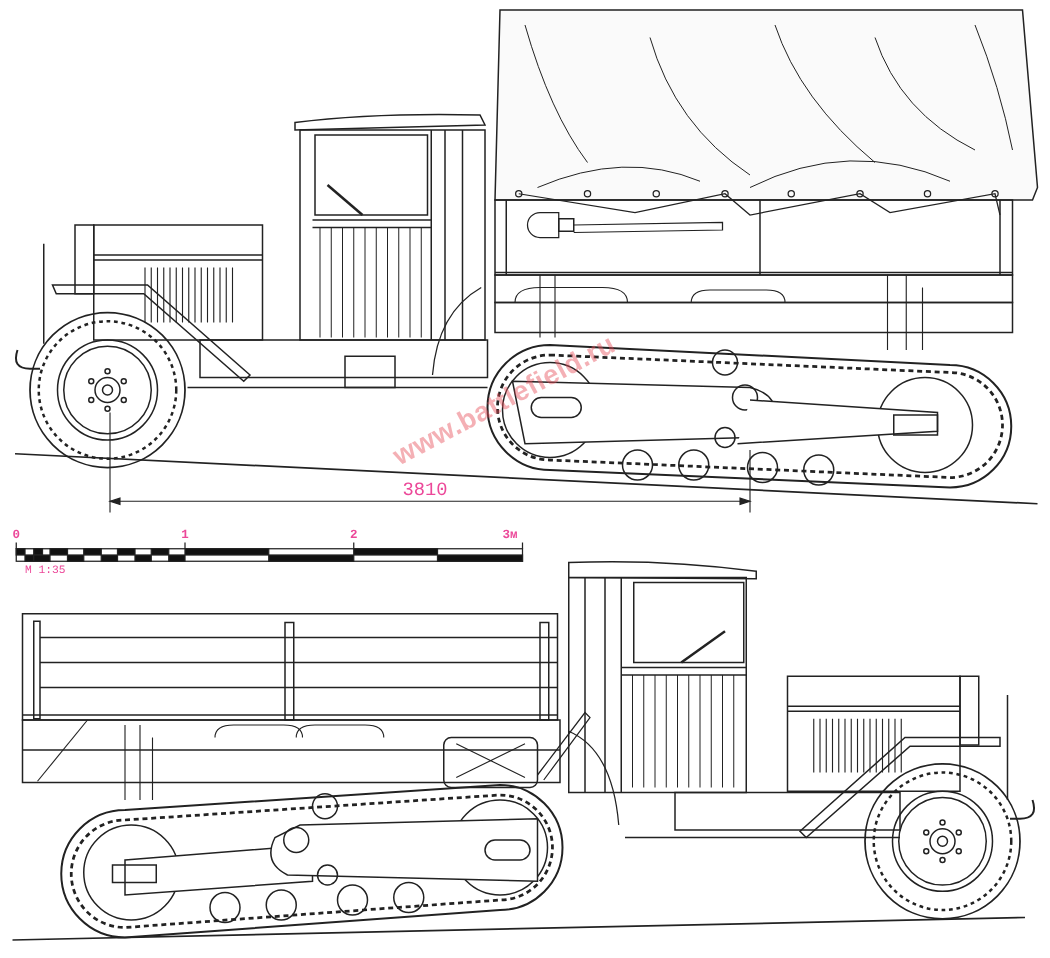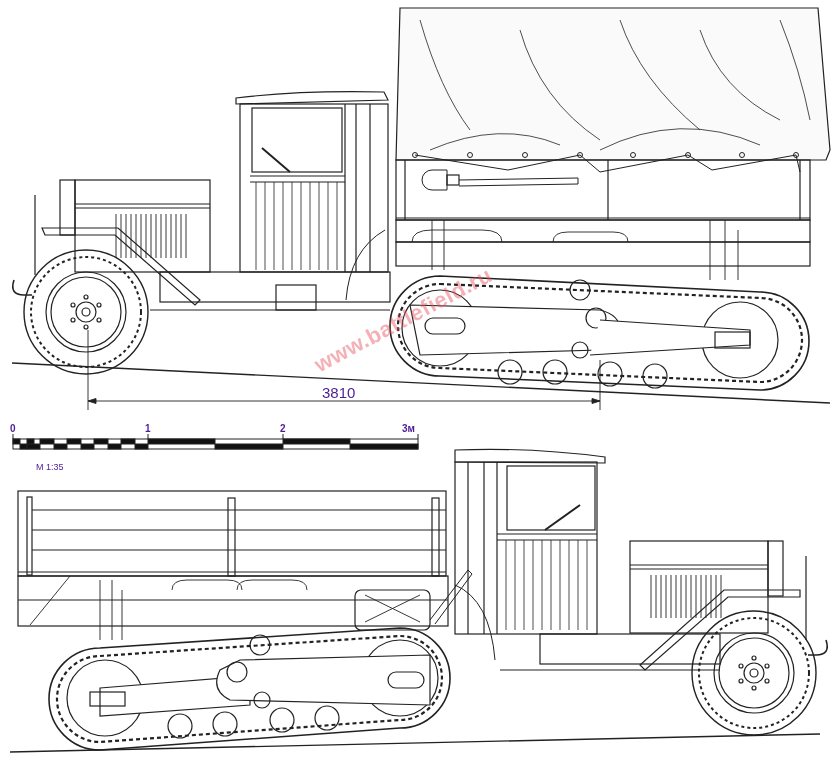--- a/index.html
+++ b/index.html
@@ -1,21 +1,21 @@
 <!DOCTYPE html>
 <html><head>
 <meta charset="utf-8">
 <style>
   html,body{margin:0;padding:0;background:#fff;}
   body{width:840px;height:766px;overflow:hidden;position:relative;font-family:"Liberation Sans",sans-serif;}
   #canvas{position:absolute;left:0;top:0;width:840px;height:766px;}
-  .lbl{position:absolute;font-family:Liberation Sans, sans-serif;color:#4c1d95;}
+  .lbl{position:absolute;font-family:Liberation Mono, monospace;color:#ec4899;}
   .dim{font-size:15px;left:322px;top:384px;}
   .tick{font-size:10px;font-weight:bold;}
-  .scale{font-size:9px;left:36px;top:451px;margin-top:11px;}
+  .scale{font-size:9px;left:20px;top:451px;}
   .wm{position:absolute;left:310px;top:355px;font-size:22px;font-weight:bold;color:rgba(230,80,90,0.45);transform:rotate(-28deg);transform-origin:left top;letter-spacing:0.5px;}
 </style>
 </head>
 <body>
 
 <svg id="canvas" viewBox="0 0 840 766" xmlns="http://www.w3.org/2000/svg" fill="none" stroke="#222" stroke-width="1.2">
 
   <g>
 
     <line x1="12" y1="363" x2="830" y2="403" stroke-width="1.4"></line>

